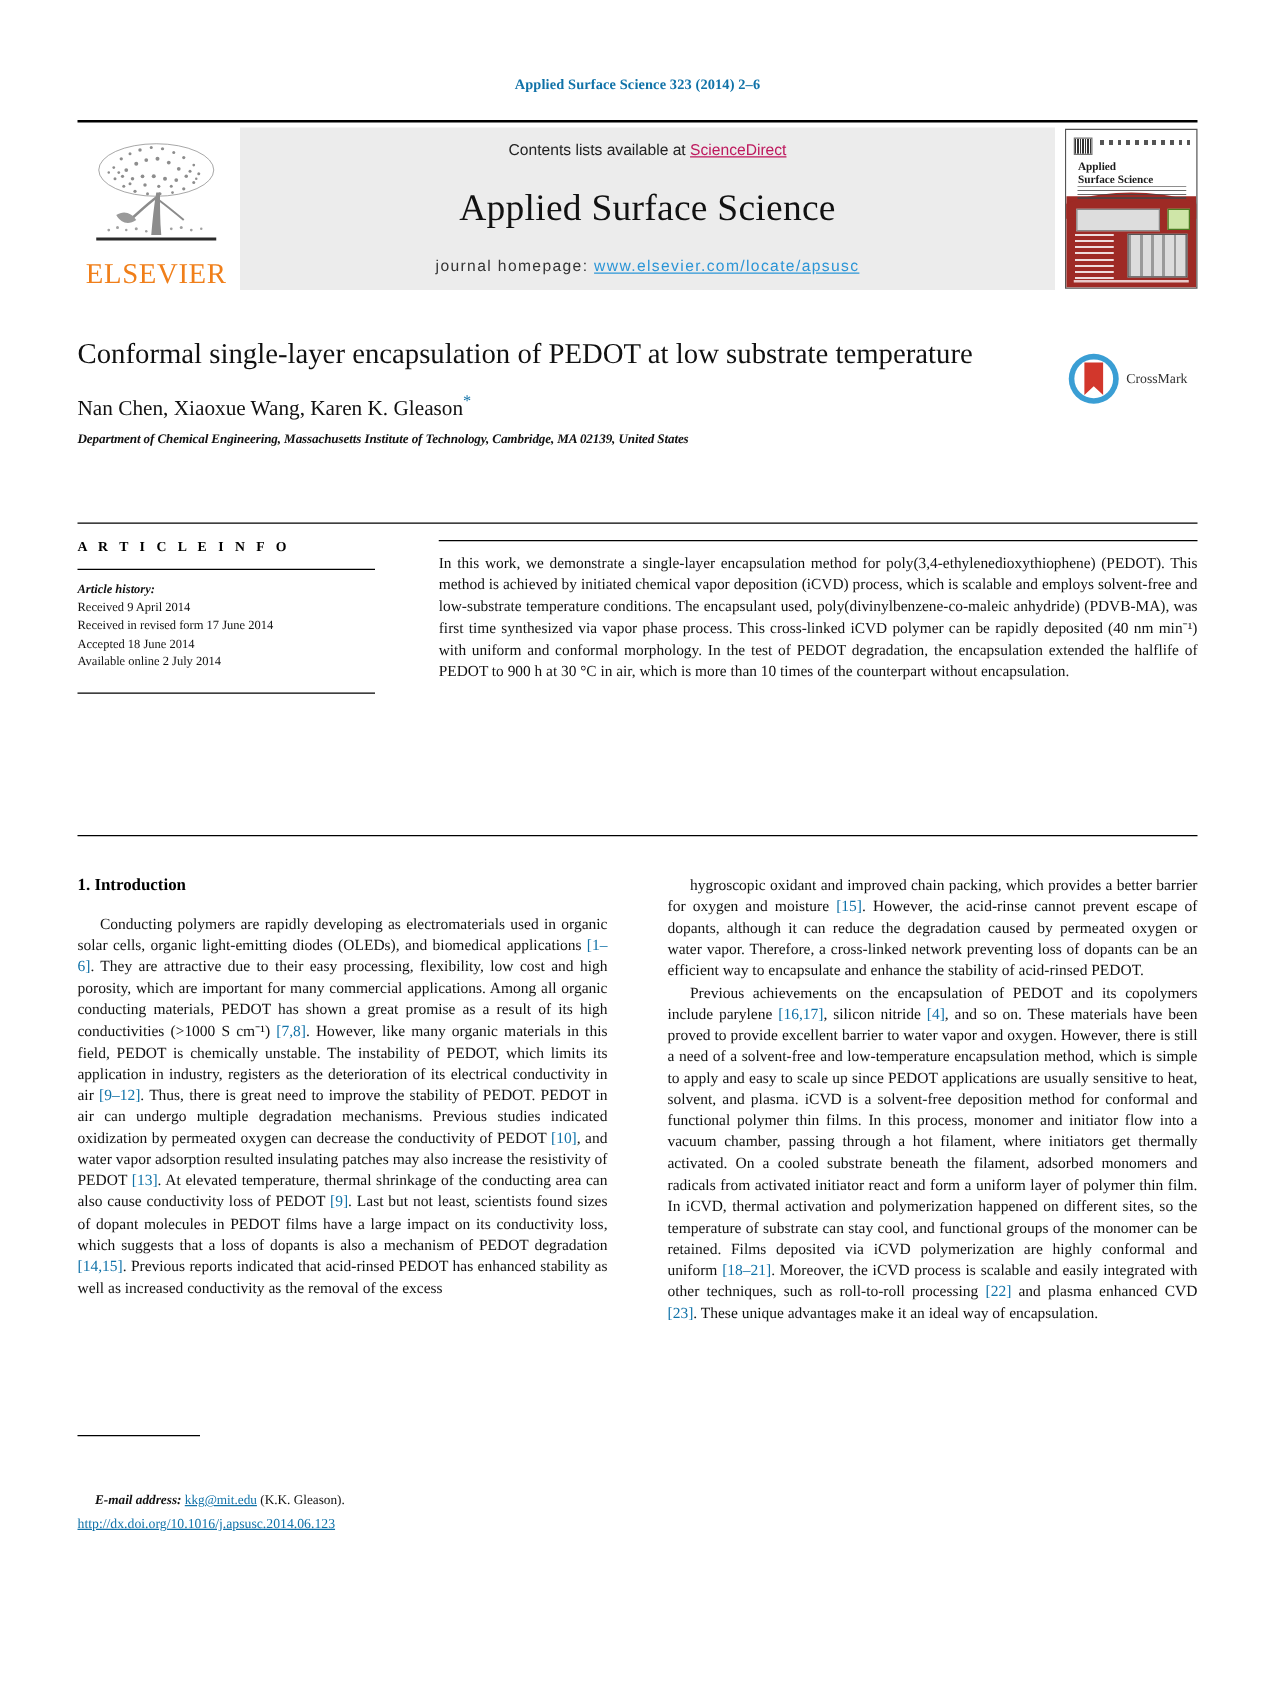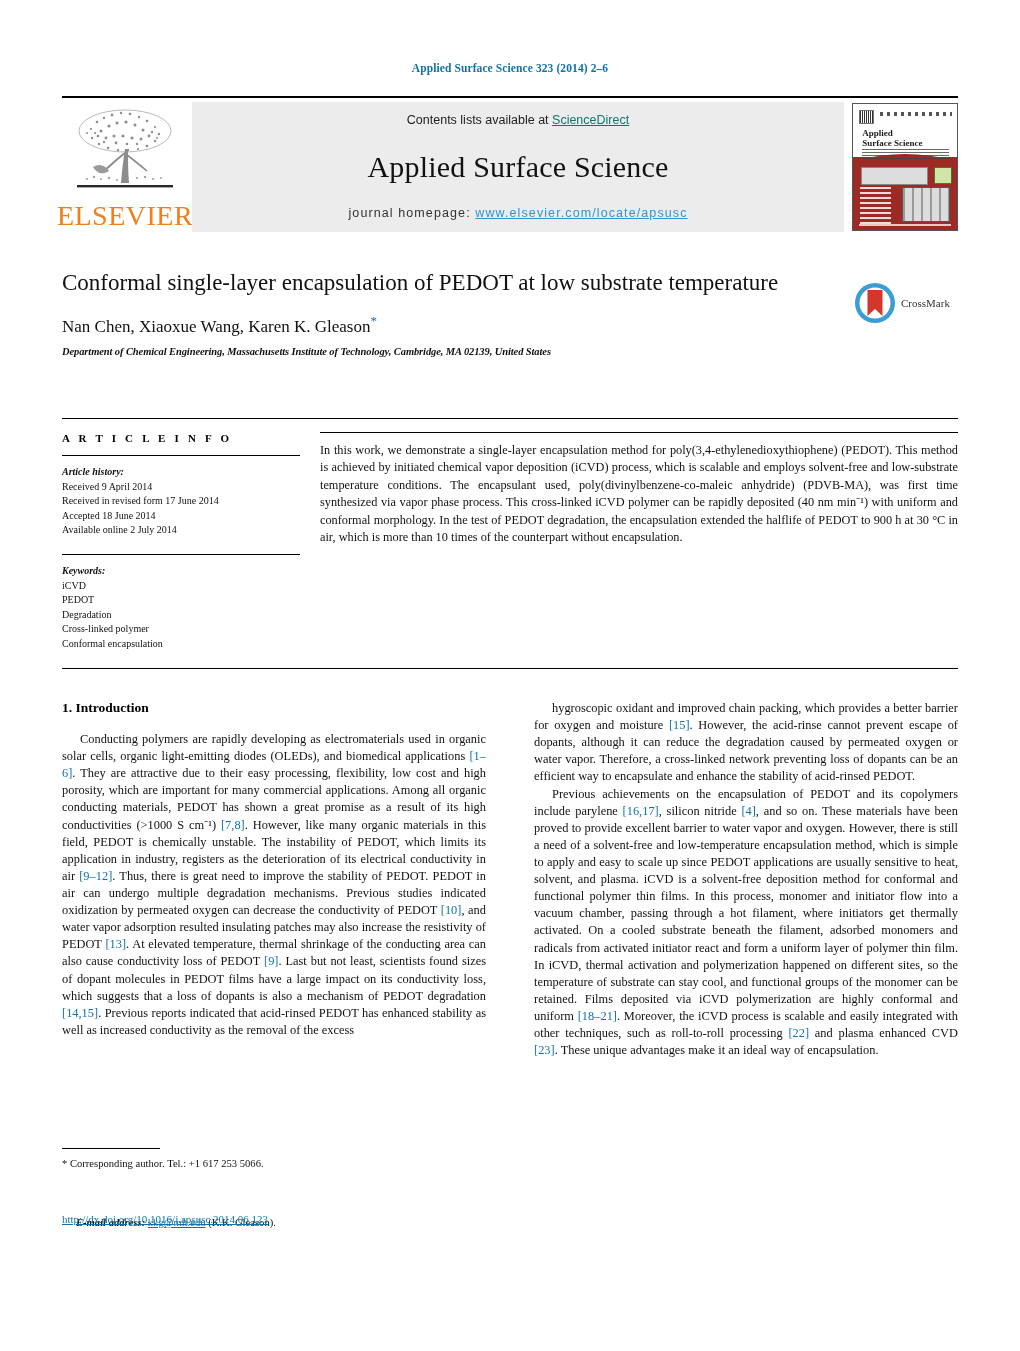--- a/index.html
+++ b/index.html
@@ -56,21 +56,21 @@
     flex: 0 0 126px;
     display: flex;
     flex-direction: column;
     align-items: center;
     justify-content: flex-end;
     padding-bottom: 2px;
   }
   .tree-svg { display:block; }
   .elsevier-word {
     font-family: "Liberation Serif", serif;
-    font-size: 28px;
+    font-size: 23px;
     letter-spacing: 0.5px;
     color: #F07F1A;
     line-height: 1;
     margin-top: 1px;
     text-align: center;
   }
 
   .masthead-center {
     flex: 1 1 auto;
     background: #ececec;
@@ -82,21 +82,21 @@
     align-items: center;
     padding: 11px 0 12px 0;
     box-sizing: border-box;
   }
   .contents-line {
     font-family: "Liberation Sans", sans-serif;
     font-size: 12.5px;
     color: #222;
   }
   .contents-line .sd {
-    color: #0f766e;
+    color: #be185d;
   }
   .journal-title {
     font-family: "Liberation Serif", serif;
     font-size: 30px;
     color: #111;
     letter-spacing: .2px;
   }
   .homepage-line {
     font-family: "Liberation Sans", sans-serif;
     font-size: 12.5px;
@@ -173,21 +173,21 @@
     left: 62px;
     width: 896px;
     border-top: 1px solid #000;
   }
   .infoabs {
     position: absolute;
     top: 432px;
     left: 62px;
     width: 896px;
     display: flex;
-    gap: 20px;
+    gap: 51px;
   }
   .col-info { width: 238px; flex: 0 0 238px; }
   .col-abs  { flex: 1 1 auto; }
 
   .sec-head {
     font-family: "Liberation Serif", serif;
     font-weight: bold;
     font-size: 11px;
     letter-spacing: 3.2px;
     color: #000;
@@ -473,28 +473,20 @@
       <div class="hr-thick"></div>
       <div class="info-group">
         <div class="ital">Article history:</div>
         <div>Received 9 April 2014</div>
         <div>Received in revised form 17 June 2014</div>
         <div>Accepted 18 June 2014</div>
         <div>Available online 2 July 2014</div>
       </div>
       <div class="info-gap"></div>
       <div class="hr-thick"></div>
-      <div class="info-group">
-        <div class="ital">Keywords:</div>
-        <div>iCVD</div>
-        <div>PEDOT</div>
-        <div>Degradation</div>
-        <div>Cross-linked polymer</div>
-        <div>Conformal encapsulation</div>
-      </div>
     </div>
 
     <div class="col-abs">
       <div class="hr-thick"></div>
       <div class="abstract-text">In this work, we demonstrate a single-layer encapsulation method for poly(3,4-ethylenedioxythiophene) (PEDOT). This method is achieved by initiated chemical vapor deposition (iCVD) process, which is scalable and employs solvent-free and low-substrate temperature conditions. The encapsulant used, poly(divinylbenzene-co-maleic anhydride) (PDVB-MA), was first time synthesized via vapor phase process. This cross-linked iCVD polymer can be rapidly deposited (40 nm min⁻¹) with uniform and conformal morphology. In the test of PEDOT degradation, the encapsulation extended the halflife of PEDOT to 900 h at 30 °C in air, which is more than 10 times of the counterpart without encapsulation.</div>
     </div>
 
   </div>
 
   <div class="rule-bottom"></div>
@@ -505,24 +497,20 @@
       <p class="ptext">Conducting polymers are rapidly developing as electromaterials used in organic solar cells, organic light-emitting diodes (OLEDs), and biomedical applications <span class="ref" style="color:#1072a8">[1–6]</span>. They are attractive due to their easy processing, flexibility, low cost and high porosity, which are important for many commercial applications. Among all organic conducting materials, PEDOT has shown a great promise as a result of its high conductivities (&gt;1000 S cm⁻¹) <span class="ref" style="color:#1072a8">[7,8]</span>. However, like many organic materials in this field, PEDOT is chemically unstable. The instability of PEDOT, which limits its application in industry, registers as the deterioration of its electrical conductivity in air <span class="ref" style="color:#1072a8">[9–12]</span>. Thus, there is great need to improve the stability of PEDOT. PEDOT in air can undergo multiple degradation mechanisms. Previous studies indicated oxidization by permeated oxygen can decrease the conductivity of PEDOT <span class="ref" style="color:#1072a8">[10]</span>, and water vapor adsorption resulted insulating patches may also increase the resistivity of PEDOT <span class="ref" style="color:#1072a8">[13]</span>. At elevated temperature, thermal shrinkage of the conducting area can also cause conductivity loss of PEDOT <span class="ref" style="color:#1072a8">[9]</span>. Last but not least, scientists found sizes of dopant molecules in PEDOT films have a large impact on its conductivity loss, which suggests that a loss of dopants is also a mechanism of PEDOT degradation <span class="ref" style="color:#1072a8">[14,15]</span>. Previous reports indicated that acid-rinsed PEDOT has enhanced stability as well as increased conductivity as the removal of the excess</p>
     </div>
     <div class="bcol">
       <p class="ptext">hygroscopic oxidant and improved chain packing, which provides a better barrier for oxygen and moisture <span class="ref" style="color:#1072a8">[15]</span>. However, the acid-rinse cannot prevent escape of dopants, although it can reduce the degradation caused by permeated oxygen or water vapor. Therefore, a cross-linked network preventing loss of dopants can be an efficient way to encapsulate and enhance the stability of acid-rinsed PEDOT.</p>
       <p class="ptext">Previous achievements on the encapsulation of PEDOT and its copolymers include parylene <span class="ref" style="color:#1072a8">[16,17]</span>, silicon nitride <span class="ref" style="color:#1072a8">[4]</span>, and so on. These materials have been proved to provide excellent barrier to water vapor and oxygen. However, there is still a need of a solvent-free and low-temperature encapsulation method, which is simple to apply and easy to scale up since PEDOT applications are usually sensitive to heat, solvent, and plasma. iCVD is a solvent-free deposition method for conformal and functional polymer thin films. In this process, monomer and initiator flow into a vacuum chamber, passing through a hot filament, where initiators get thermally activated. On a cooled substrate beneath the filament, adsorbed monomers and radicals from activated initiator react and form a uniform layer of polymer thin film. In iCVD, thermal activation and polymerization happened on different sites, so the temperature of substrate can stay cool, and functional groups of the monomer can be retained. Films deposited via iCVD polymerization are highly conformal and uniform <span class="ref" style="color:#1072a8">[18–21]</span>. Moreover, the iCVD process is scalable and easily integrated with other techniques, such as roll-to-roll processing <span class="ref" style="color:#1072a8">[22]</span> and plasma enhanced CVD <span class="ref" style="color:#1072a8">[23]</span>. These unique advantages make it an ideal way of encapsulation.</p>
     </div>
   </div>
 
   <div class="footnote">
     <div class="footnote-rule"></div>
-    <div class="footnote-text">
-      <span>*</span>
-      <span>Corresponding author. Tel.: +1 617 253 5066.</span>
-    </div>
     <div class="footnote-text" style="padding-left:14px;margin-top:44px;">
       <span class="lbl">E-mail address:</span>
       <a class="mail" href="#">kkg@mit.edu</a>
       <span>(K.K. Gleason).</span>
     </div>
   </div>
 
   <div class="doi-block">
     <a class="doi-link" href="#">http://dx.doi.org/10.1016/j.apsusc.2014.06.123</a>
   </div>

